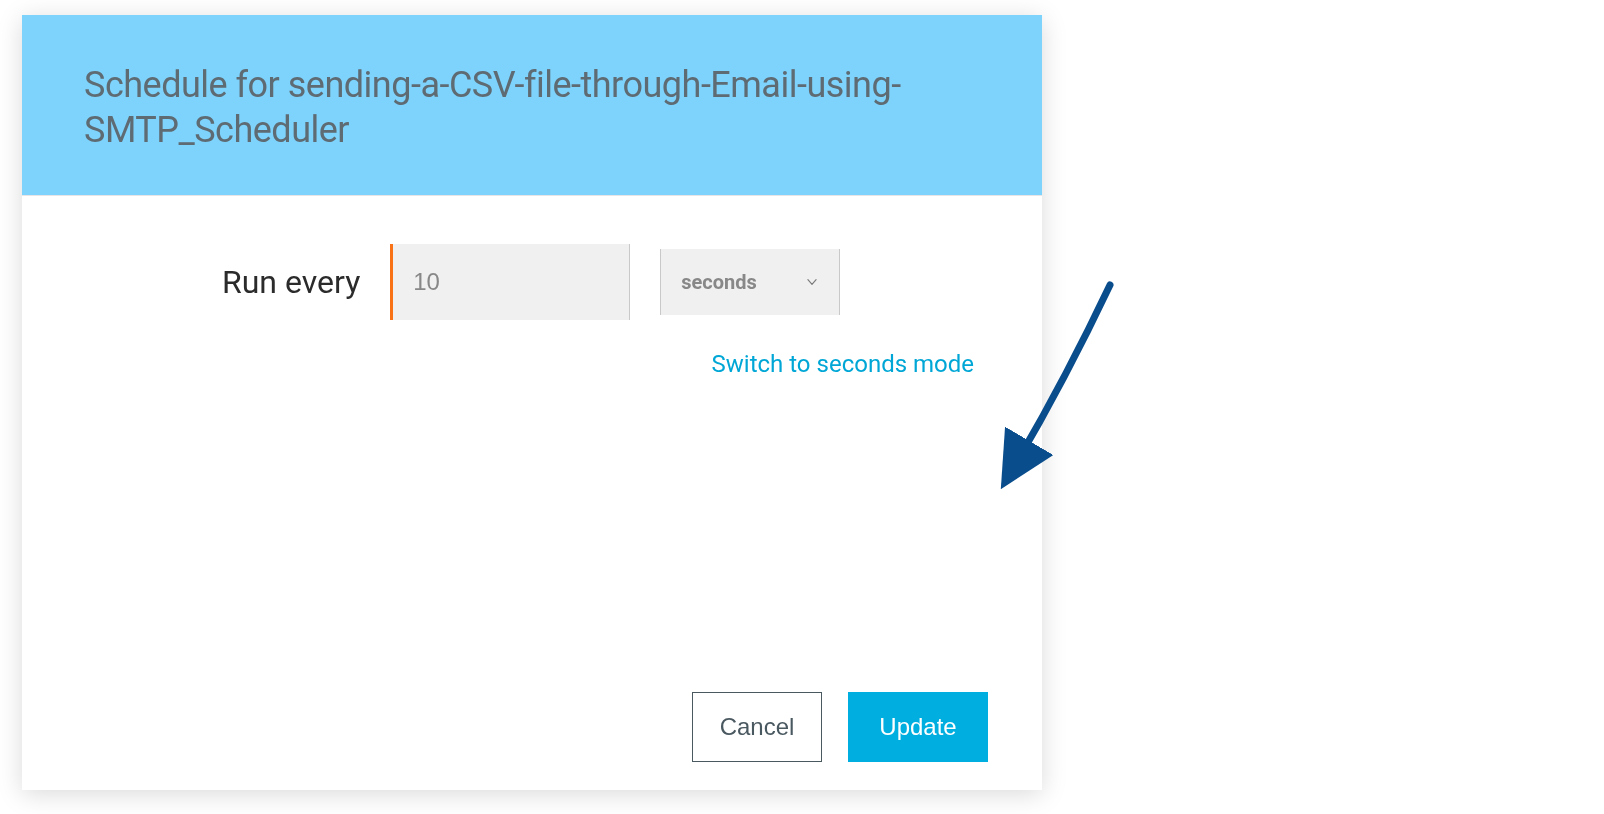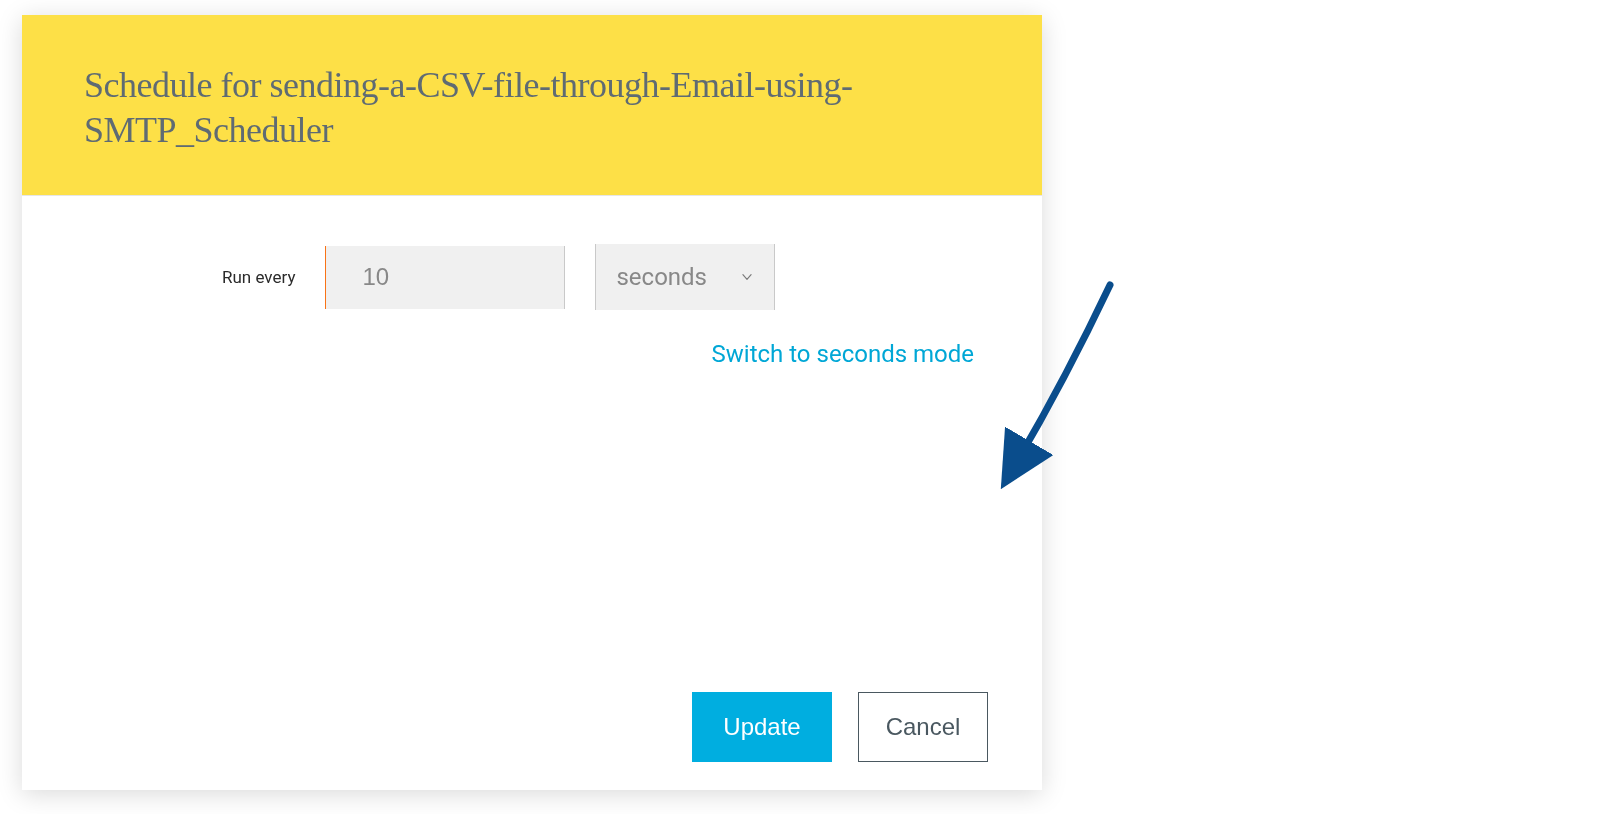--- a/index.html
+++ b/index.html
@@ -15,24 +15,23 @@
       left: 22px;
       top: 15px;
       width: 1020px;
       height: 775px;
       background: #ffffff;
       box-shadow: 0 4px 24px rgba(0,0,0,0.15);
       display: flex;
       flex-direction: column;
     }
     .dialog-header {
-      background: #fde047;
+      background: #7dd3fc;
       padding: 48px 62px 42px 62px;
       border-bottom: 1px solid #e6e6e6;
-      font-family: Liberation Serif, serif;
     }
     .dialog-title {
       font-size: 36px;
       font-weight: 400;
       color: #5f6b73;
       line-height: 1.25;
       letter-spacing: -0.5px;
     }
     .dialog-body {
       flex: 1;
@@ -60,51 +59,52 @@
       font-size: 24px;
       color: #2b2b2b;
     }
     .interval-row {
       display: flex;
       align-items: center;
       gap: 30px;
       margin-left: 138px;
     }
     .interval-label {
-      font-size: 17px;
+      font-size: 32px;
       color: #2b2b2b;
     }
     .text-input {
       width: 240px;
-      height: 63px;
+      height: 76px;
       background: #f0f0f0;
       border: none;
-      border-left: 1px solid #f97316;
+      border-left: 3px solid #f97316;
       border-right: 1px solid #c9c9c9;
-      padding: 0 36px;
+      padding: 0 20px;
       font-size: 24px;
       color: #888888;
       outline: none;
     }
     .select-wrap {
       position: relative;
       width: 180px;
       height: 66px;
       background: #f0f0f0;
       border-left: 1px solid #c9c9c9;
       border-right: 1px solid #c9c9c9;
       display: flex;
       align-items: center;
       padding: 0 20px;
       cursor: pointer;
     }
     .select-text {
-      font-size: 24px;
+      font-size: 20px;
       color: #888888;
       flex: 1;
+      font-weight: bold;
     }
     .select-caret {
       width: 14px;
       height: 14px;
     }
     .advanced-row {
       margin-top: 30px;
       text-align: right;
       padding-right: 6px;
     }
@@ -169,22 +169,22 @@
           <path d="M5 8 L12 16 L19 8" stroke="#7a7a7a" stroke-width="2" fill="none" stroke-linecap="round" stroke-linejoin="round"></path>
         </svg>
       </div>
     </div>
 
     <div class="advanced-row">
       <a class="advanced-link">Switch to seconds mode</a>
     </div>
 
     <div class="dialog-footer">
+      <button class="btn btn-cancel">Cancel</button>
       <button class="btn btn-update">Update</button>
-      <button class="btn btn-cancel">Cancel</button>
     </div>
 
   </div>
 </div>
 
 <svg class="annotation-arrow" width="170" height="230">
   <defs>
     <marker id="arrowhead" markerWidth="8" markerHeight="8" refX="4" refY="4" orient="auto">
       <path d="M0,0 L8,4 L0,8 Z" fill="#0a4d8c"></path>
     </marker>

